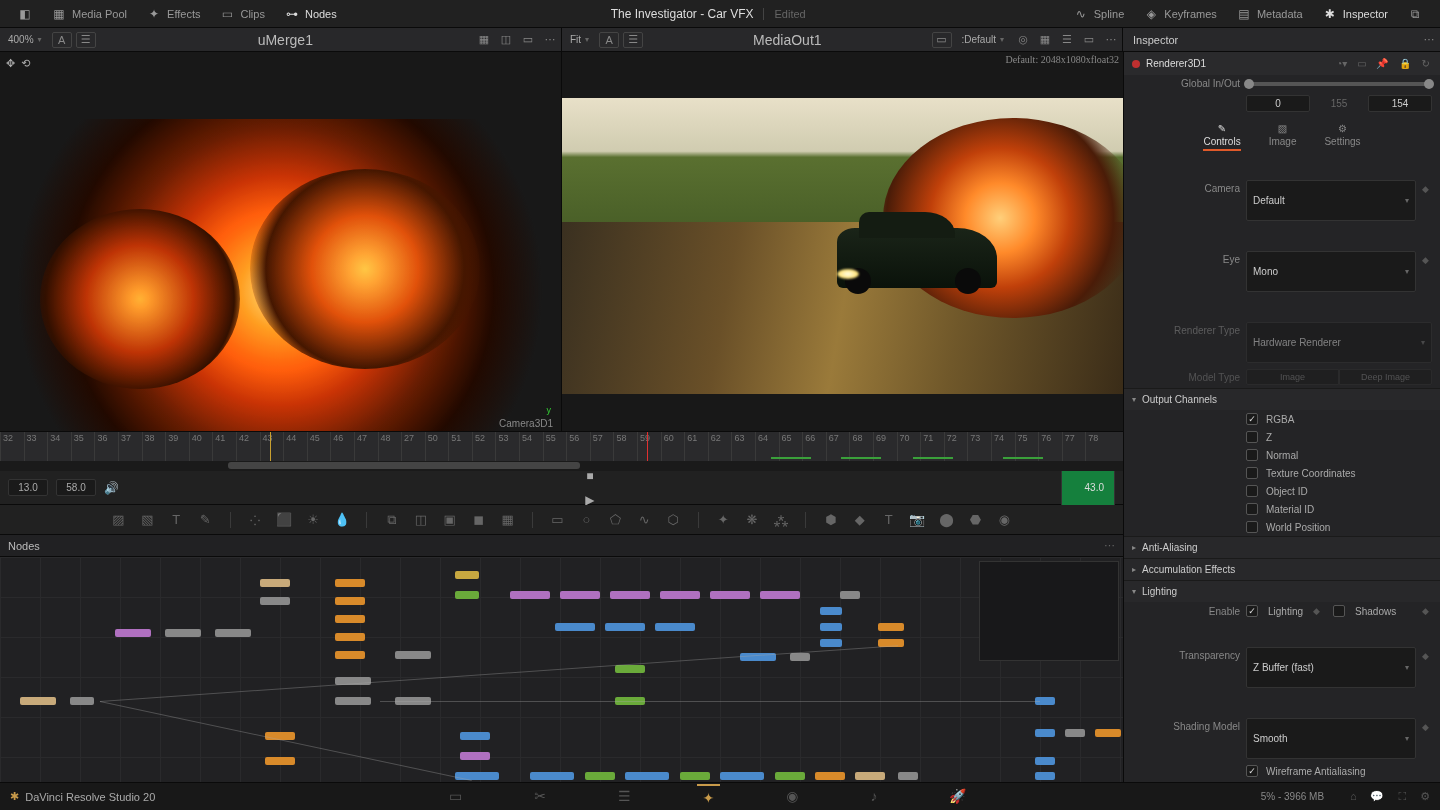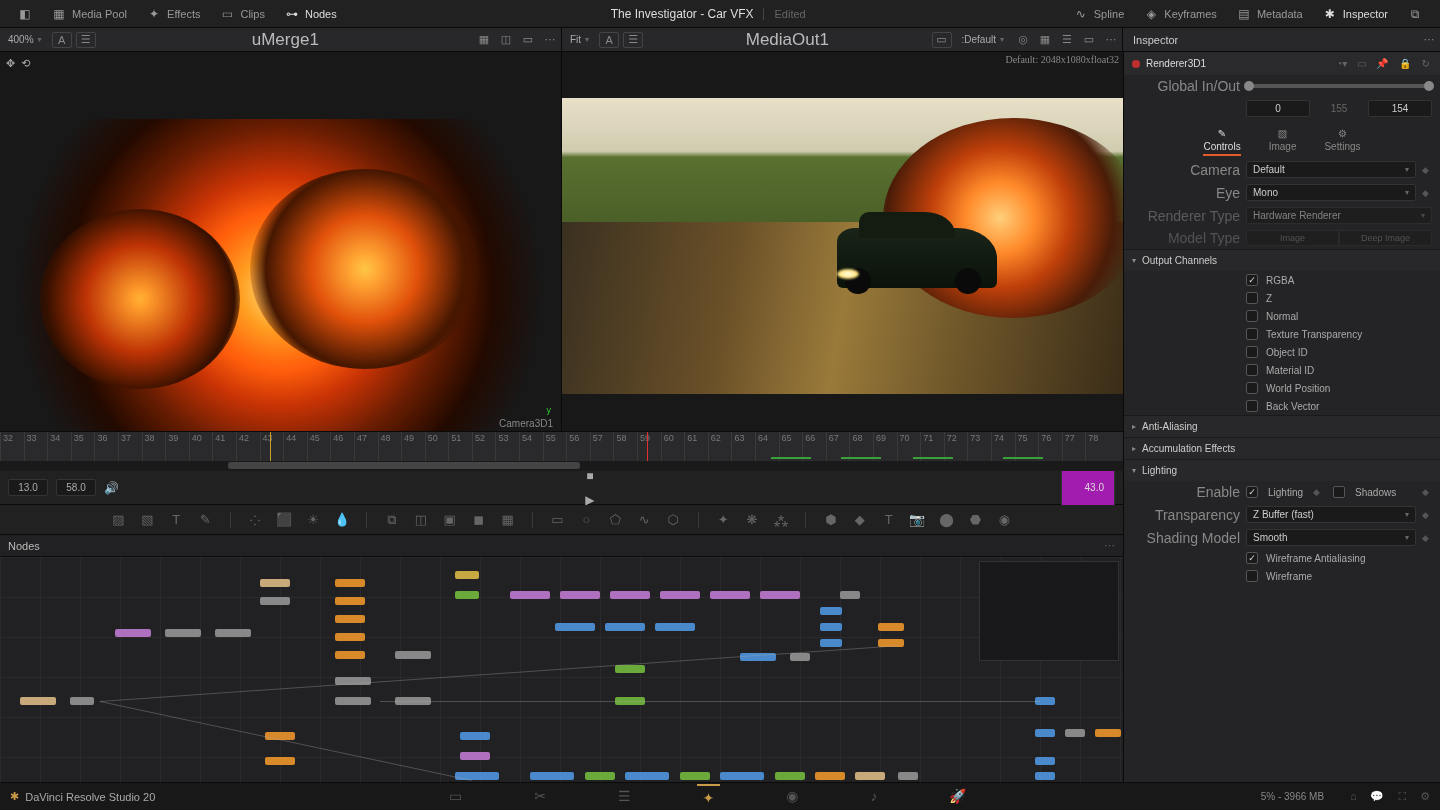--- a/index.html
+++ b/index.html
@@ -13,21 +13,21 @@
 .icon { width: 14px; height: 14px; display: inline-flex; align-items: center; justify-content: center; font-size: 12px; }
 
 .subbar { height: 24px; background: #28282a; display: flex; align-items: center; border-bottom: 1px solid #0a0a0a; }
 .subbar .left, .subbar .mid, .subbar .right { display: flex; align-items: center; height: 100%; }
 .subbar .left { width: 562px; border-right: 1px solid #0a0a0a;}
 .subbar .mid { flex: 1; border-right: 1px solid #0a0a0a;}
 .subbar .right { width: 317px; }
 .subbar .zoom { padding: 0 8px; color: #aaa; font-size: 10px; display:flex; align-items:center; gap:4px;}
 .subbar .sbtn { width: 22px; height: 22px; display: flex; align-items: center; justify-content: center; color: #888; cursor: pointer; }
 .subbar .sbtn.box { border: 1px solid #444; margin: 0 2px; width: 20px; height: 16px; border-radius: 2px;}
-.subbar .label { flex: 1; text-align: center; color: #bbb; font-size: 17px; }
+.subbar .label { flex: 1; text-align: center; color: #bbb; font-size: 14px; }
 .subbar .insp-title { padding: 0 10px; color: #ccc; font-size: 11px;}
 
 .main { flex: 1; display: flex; min-height: 0; }
 .center { flex: 1; display: flex; flex-direction: column; min-width: 0; }
 
 .viewers { height: 379px; display: flex; background: #181818; }
 .viewer { position: relative; display: flex; }
 .viewer.a { width: 562px; border-right: 1px solid #0a0a0a; flex-direction: column;}
 .viewer.a .toolstrip { height: 22px; display:flex; align-items:center; gap:6px; padding:0 6px;}
 .viewer.a .canvas { flex:1; position:relative; overflow:hidden;}
@@ -59,21 +59,21 @@
 .timeline .seg { position:absolute; bottom:2px; height:2px; background:#3aa03a;}
 
 .scrollbar { height: 10px; background: #1a1a1a; position:relative;}
 .scrollbar .thumb { position:absolute; left:228px; width:352px; top:1px; height:7px; background:#444; border-radius:3px;}
 
 .transport { height: 34px; background: #212121; display: flex; align-items: center; padding: 0 8px; gap: 8px; border-bottom:1px solid #0a0a0a;}
 .transport .field { background: #1a1a1a; border: 1px solid #333; border-radius: 2px; padding: 2px 8px; font-size: 10px; color:#aaa; min-width:40px; text-align:center;}
 .transport .center { flex:1; display:flex; align-items:center; justify-content:center; gap:10px;}
 .transport .pbtn { color: #aaa; font-size: 12px; cursor:pointer;}
 .transport .pbtn.loop{color:#e03030;}
-.transport .cur { background: #a21caf; border: 1px solid #333; border-radius: 2px; padding: 14px 10px; font-size: 10px; color:#ddd; min-width:54px; text-align:right;}
+.transport .cur { background: #15803d; border: 1px solid #333; border-radius: 2px; padding: 14px 10px; font-size: 10px; color:#ddd; min-width:54px; text-align:right;}
 
 .tooliconrow{ height:30px; background:#212121; display:flex; align-items:center; gap:12px; padding:0 110px; border-bottom:1px solid #0a0a0a;}
 .tooliconrow .ti{ width:18px; height:18px; display:flex; align-items:center; justify-content:center; color:#666; cursor:pointer; font-size:13px;}
 .tooliconrow .sep{ width:1px; height:16px; background:#3a3a3a; margin:0 4px;}
 
 .nodes-panel { flex: 1; background: #212123; display:flex; flex-direction:column; min-height:0;}
 .nodes-panel .hdr { height:22px; display:flex; align-items:center; padding:0 8px; color:#bbb; border-bottom:1px solid #0a0a0a; justify-content:space-between;}
 .nodegraph { flex:1; position:relative; background-image: linear-gradient(#2a2a2c 1px, transparent 1px), linear-gradient(90deg, #2a2a2c 1px, transparent 1px); background-size: 40px 40px; overflow:hidden;}
 .minimap { position:absolute; right:4px; top:4px; width:140px; height:100px; background:#18181a; border:1px solid #333;}
 .node { position:absolute; height:8px; border-radius:2px; }
@@ -83,26 +83,26 @@
 .inspector { width: 317px; background: #242426; border-left: 1px solid #0a0a0a; display:flex; flex-direction:column; font-size:10px; overflow-y:auto;}
 .inspector::-webkit-scrollbar{width:8px;} .inspector::-webkit-scrollbar-thumb{background:#3a3a3a;}
 .insp-tabs { display:flex; padding:4px 6px; gap:6px;}
 .insp-tabs .tab { flex:1; text-align:center; padding:4px 0; background:#2e2e30; border-radius:3px; color:#aaa; cursor:pointer;}
 .insp-tabs .tab.active { background:#3a3a3c; color:#ddd;}
 .insp-node { display:flex; align-items:center; padding:6px 8px; background:#2a2a2c; gap:6px;}
 .insp-node .dot{width:8px;height:8px;border-radius:50%;background:#c03030;}
 .insp-node .nm{color:#ddd; flex:1;}
 .insp-node .ic{color:#666; font-size:10px; padding:0 2px; cursor:pointer;}
 .insp-row { display:flex; align-items:center; padding:3px 8px; gap:6px; }
-.insp-row .lbl { width: 108px; text-align:right; color:#888; font-size:14px;}
+.insp-row .lbl { width: 108px; text-align:right; color:#888; font-size:10px;}
 .insp-row .val { flex:1; display:flex; gap:4px; align-items:center;}
 .insp-row .kf { width:10px; color:#555; font-size:9px; cursor:pointer;}
 .insp-row .kf:after{content:"◆";}
 .numbox { background:#1a1a1a; border:1px solid #333; border-radius:2px; padding:2px 6px; color:#ccc; text-align:center; flex:1; font-size:10px;}
-.dropdown { background:#1a1a1a; border:1px solid #333; border-radius:2px; padding:2px 6px; color:#ccc; flex:1; display:flex; justify-content:space-between; align-items:center; cursor:pointer; font-size:10px;}
+.dropdown { background:#1a1a1a; border:1px solid #333; border-radius:2px; padding:14px 6px; color:#ccc; flex:1; display:flex; justify-content:space-between; align-items:center; cursor:pointer; font-size:10px;margin-top:24px;}
 .dropdown .chev{color:#666; font-size:8px;}
 .insp-icons{display:flex; justify-content:center; gap:28px; padding:8px 0 2px;}
 .insp-icons .ii{display:flex; flex-direction:column; align-items:center; gap:2px; color:#888; cursor:pointer; font-size:10px;}
 .insp-icons .ii.active{color:#ddd;}
 .insp-icons .ii.active .lab{border-bottom:2px solid #e05a2a; padding-bottom:2px;}
 .section-hdr{display:flex; align-items:center; padding:5px 8px; color:#ccc; gap:6px; cursor:pointer; background:#28282a; border-top:1px solid #1a1a1a;}
 .section-hdr .chev{font-size:8px; color:#888;}
 .chk { width:12px; height:12px; border:1px solid #555; border-radius:2px; display:inline-flex; align-items:center; justify-content:center; font-size:9px; color:#ddd; background:#1a1a1a; cursor:pointer;}
 .chk.on:after{content:"✓";}
 .chkrow { display:flex; align-items:center; padding:3px 8px 3px 122px; gap:8px;}
@@ -251,21 +251,21 @@
         <div class="tick">39</div>
         <div class="tick">40</div>
         <div class="tick">41</div>
         <div class="tick">42</div>
         <div class="tick">43</div>
         <div class="tick">44</div>
         <div class="tick">45</div>
         <div class="tick">46</div>
         <div class="tick">47</div>
         <div class="tick">48</div>
-        <div class="tick">49</div>
+        <div class="tick">27</div>
         <div class="tick">50</div>
         <div class="tick">51</div>
         <div class="tick">52</div>
         <div class="tick">53</div>
         <div class="tick">54</div>
         <div class="tick">55</div>
         <div class="tick">56</div>
         <div class="tick">57</div>
         <div class="tick">58</div>
         <div class="tick">59</div>
@@ -517,41 +517,36 @@
           <span class="txt">Z</span>
           <div class="kf"></div>
         </div>
         <div class="chkrow">
           <span class="chk"></span>
           <span class="txt">Normal</span>
           <div class="kf"></div>
         </div>
         <div class="chkrow">
           <span class="chk"></span>
-          <span class="txt">Texture Transparency</span>
+          <span class="txt">Texture Coordinates</span>
           <div class="kf"></div>
         </div>
         <div class="chkrow">
           <span class="chk"></span>
           <span class="txt">Object ID</span>
           <div class="kf"></div>
         </div>
         <div class="chkrow">
           <span class="chk"></span>
           <span class="txt">Material ID</span>
           <div class="kf"></div>
         </div>
         <div class="chkrow">
           <span class="chk"></span>
           <span class="txt">World Position</span>
-          <div class="kf"></div>
-        </div>
-        <div class="chkrow">
-          <span class="chk"></span>
-          <span class="txt">Back Vector</span>
           <div class="kf"></div>
         </div>
       </div>
 
     <div class="section-hdr">
         <span class="chev">▸</span>
         <span>Anti-Aliasing</span>
       </div>
     <div class="section-hdr">
         <span class="chev">▸</span>

